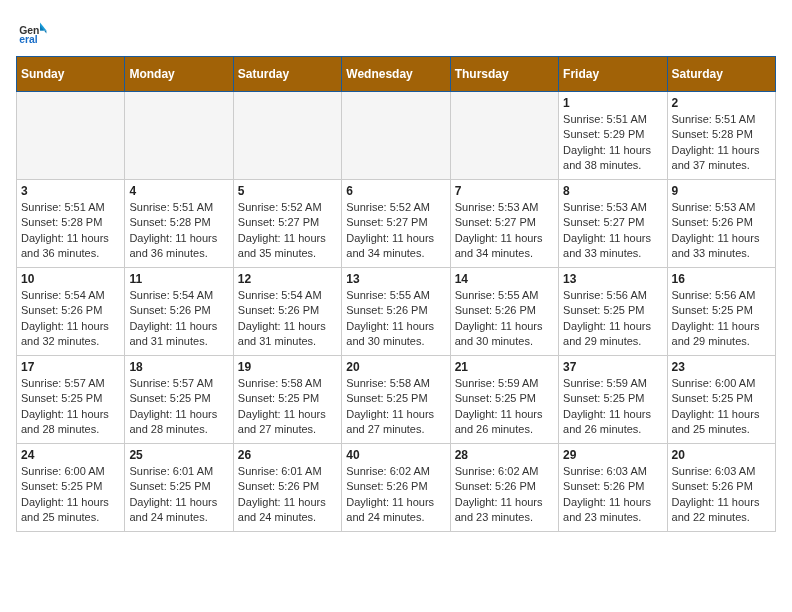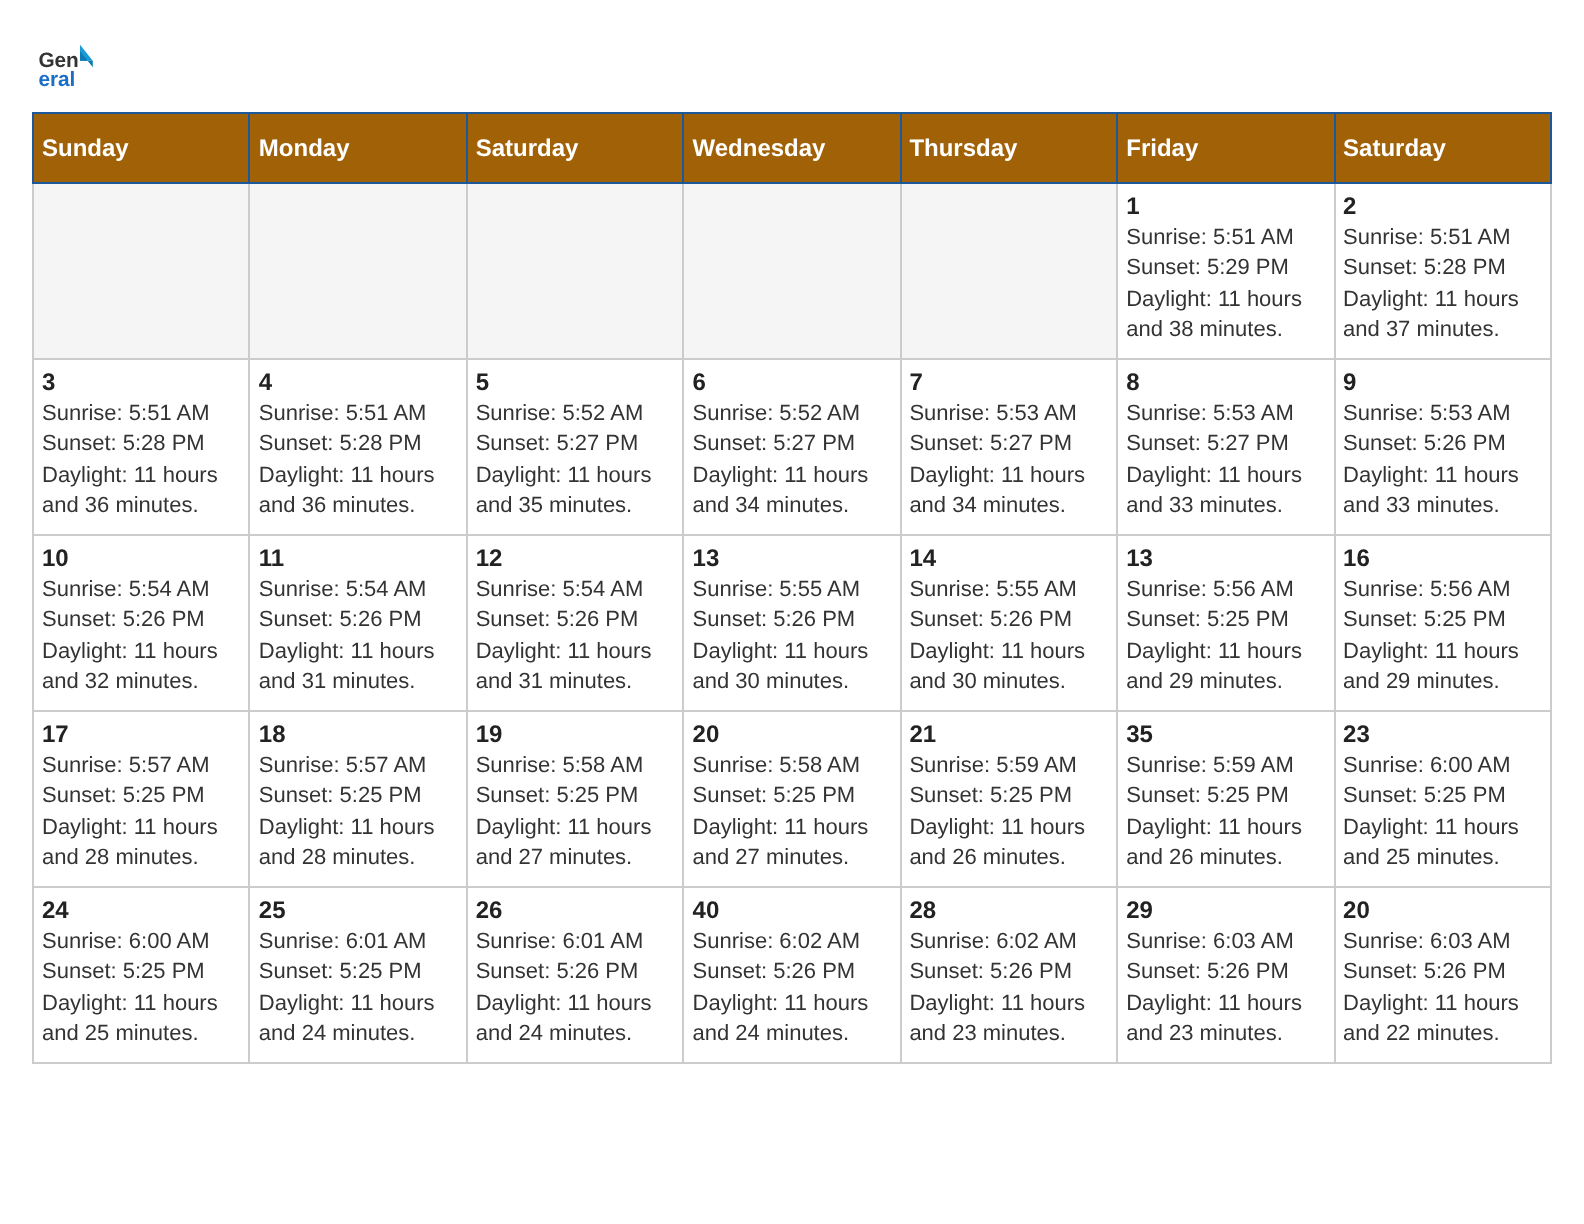--- a/index.html
+++ b/index.html
@@ -274,21 +274,21 @@
 and 27 minutes.</div>
         </td>
         <td>
           <span class="day-number">21</span>
           <div class="day-info" style="white-space: pre-line;">Sunrise: 5:59 AM
 Sunset: 5:25 PM
 Daylight: 11 hours
 and 26 minutes.</div>
         </td>
         <td>
-          <span class="day-number">35</span>
+          <span class="day-number">37</span>
           <div class="day-info" style="white-space: pre-line;">Sunrise: 5:59 AM
 Sunset: 5:25 PM
 Daylight: 11 hours
 and 26 minutes.</div>
         </td>
         <td>
           <span class="day-number">23</span>
           <div class="day-info" style="white-space: pre-line;">Sunrise: 6:00 AM
 Sunset: 5:25 PM
 Daylight: 11 hours

